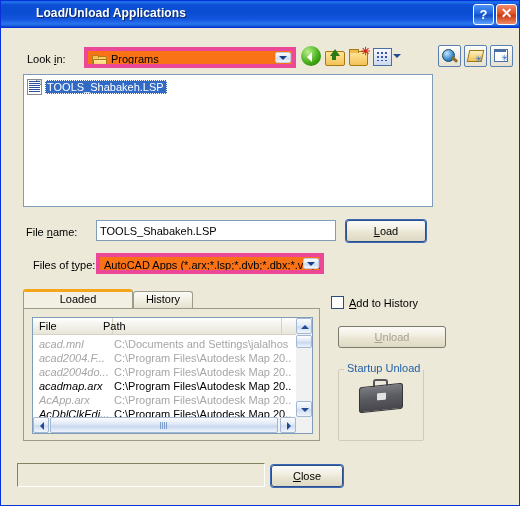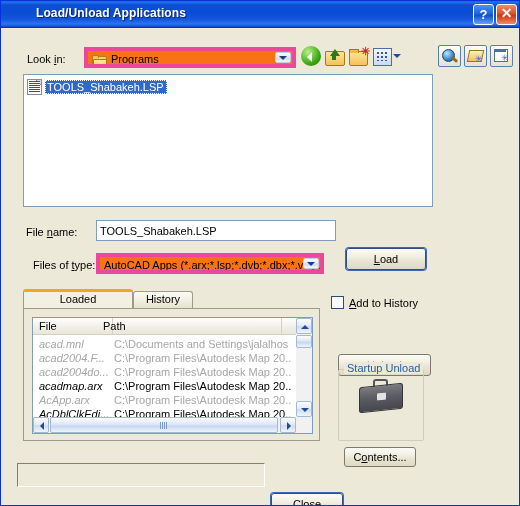--- a/index.html
+++ b/index.html
@@ -139,21 +139,20 @@
     border: 1px solid #7b7a6c;
     border-radius: 3px;
     font-size: 11px;
     text-align: center;
     color: #000;
     cursor: default;
     line-height: 1;
     display: flex;
     align-items: center;
     justify-content: center;
-    margin-top: 28px;
   }
   .btn.default {
     border: 1px solid #2c4f8c;
     box-shadow: 0 0 0 1px #3a68b5;
   }
   .btn.disabled { color: #a6a291; }
   .btn u { text-decoration: underline; }
 
   .iconbtn {
     position: absolute;
@@ -574,37 +573,34 @@
         </div>
       </div>
     </div>
   </div>
 
   <div class="checkbox-row" style="left:330px; top:295px;justify-content:flex-end;">
     <div class="checkbox-box"></div>
     <span><span></span><u>A</u><span>dd to History</span></span>
   </div>
 
-  <div class="btn disabled" style="left:337px; top:325px; width:93px; height:22px;">
+  <div class="btn disabled" style="left:337px; top:325px; width:108px; height:22px;">
     <span><span></span><u>U</u><span>nload</span></span>
   </div>
 
   <div class="groupbox" style="left:337px; top:368px; width:86px; height:72px;">
   </div>
   <div class="groupbox-title" style="left:343px; top:361px;">Startup Unload</div>
 
   <div class="briefcase" style="left:358px; top:378px;">
     <div class="handle"></div>
     <div class="body"></div>
     <div class="latch"></div>
   </div>
 
-  <div class="btn" style="left:343px; top:418px; width:72px; height:20px;">
-    <span><span>C</span><u>o</u><span>ntents...</span></span>
-  </div>
 
   <div class="msgbox" style="left:16px; top:462px; width:248px; height:24px;">
     <div style="position:absolute; left:4px; top:4px; font-size:11px;"></div>
   </div>
 
   <div class="btn default" style="left:270px; top:464px; width:72px; height:22px;">
     <span><span></span><u>C</u><span>lose</span></span>
   </div>
 
 </div>

